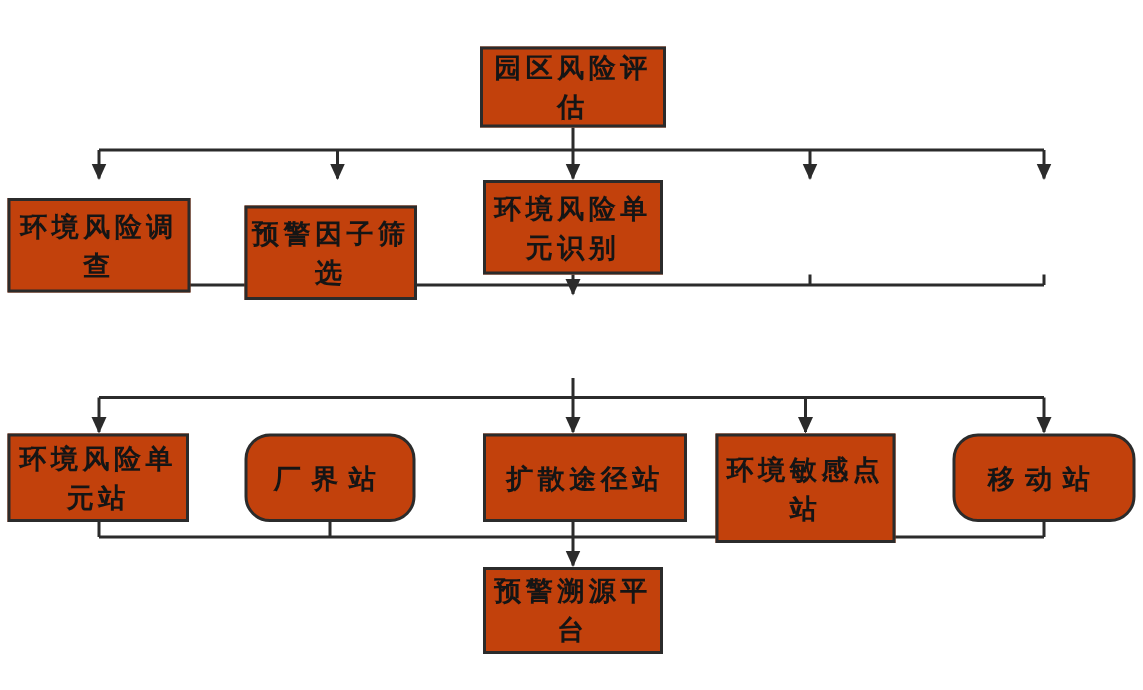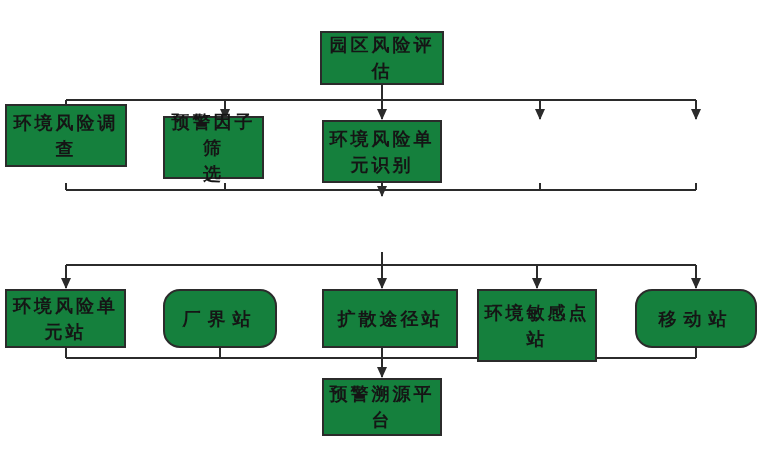--- a/index.html
+++ b/index.html
@@ -26,21 +26,21 @@
   }
   .connectors .ln {
     stroke: var(--line);
     stroke-width: 2;
     fill: none;
   }
   .connectors .arrowhead { fill: var(--line); }
   .node {
     position: absolute;
     border: 2px solid var(--border);
-    background: #15803d;
+    background: #c2410c;
     color: var(--text);
     display: flex;
     align-items: center;
     justify-content: center;
     text-align: center;
     font-weight: bold;
     font-size: 18px;
     line-height: 26px;
     letter-spacing: 3px;
     white-space: pre-line;
@@ -75,23 +75,23 @@
     <line class="ln" x1="537" y1="265" x2="537" y2="288" marker-end="url(#arrow)"></line>
     <line class="ln" x1="696" y1="265" x2="696" y2="288" marker-end="url(#arrow)"></line>
 
     <path class="ln" d="M66,348 V358 M220,348 V358 M382,348 V358 M537,348 V358 M696,348 V358 M66,358 H696"></path>
     <line class="ln" x1="382" y1="358" x2="382" y2="377" marker-end="url(#arrow)"></line>
   </svg>
 
   <div class="node" style="left:320px;top:31px;width:124px;height:54px">园区风险评
 估</div>
 
-  <div class="node" style="left:5px;top:104px;width:122px;height:63px">环境风险调
+  <div class="node" style="left:5px;top:132px;width:122px;height:63px">环境风险调
 查</div>
-  <div class="node" style="left:163px;top:116px;width:101px;height:63px">预警因子筛
+  <div class="node" style="left:163px;top:137px;width:115px;height:63px">预警因子筛
 选</div>
   <div class="node" style="left:322px;top:120px;width:120px;height:63px">环境风险单
 元识别</div>
 
 
   <div class="node" style="left:5px;top:289px;width:121px;height:59px">环境风险单
 元站</div>
   <div class="node spaced" style="left:163px;top:289px;width:114px;height:59px">厂界站</div>
   <div class="node" style="left:322px;top:289px;width:136px;height:59px">扩散途径站</div>
   <div class="node" style="left:477px;top:289px;width:120px;height:73px">环境敏感点

